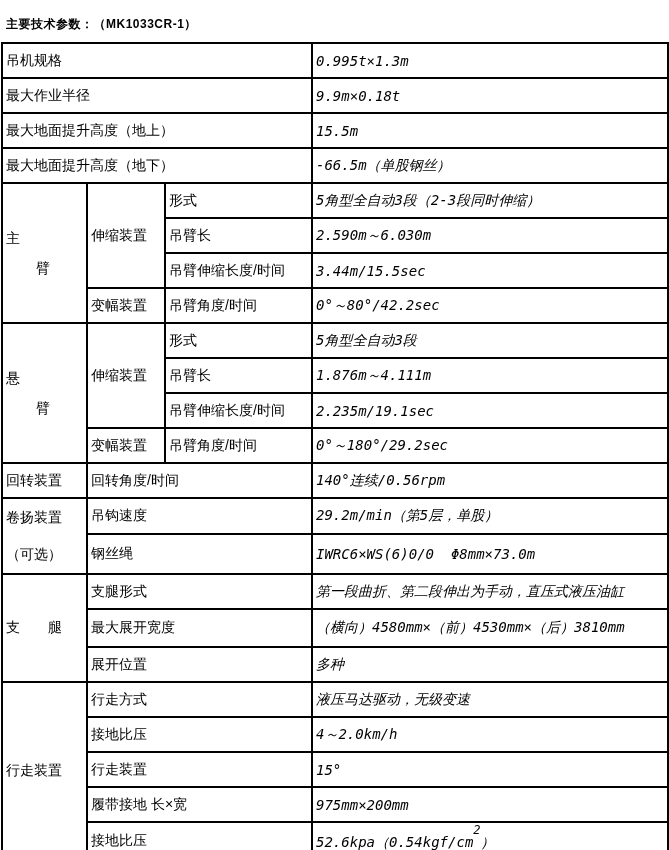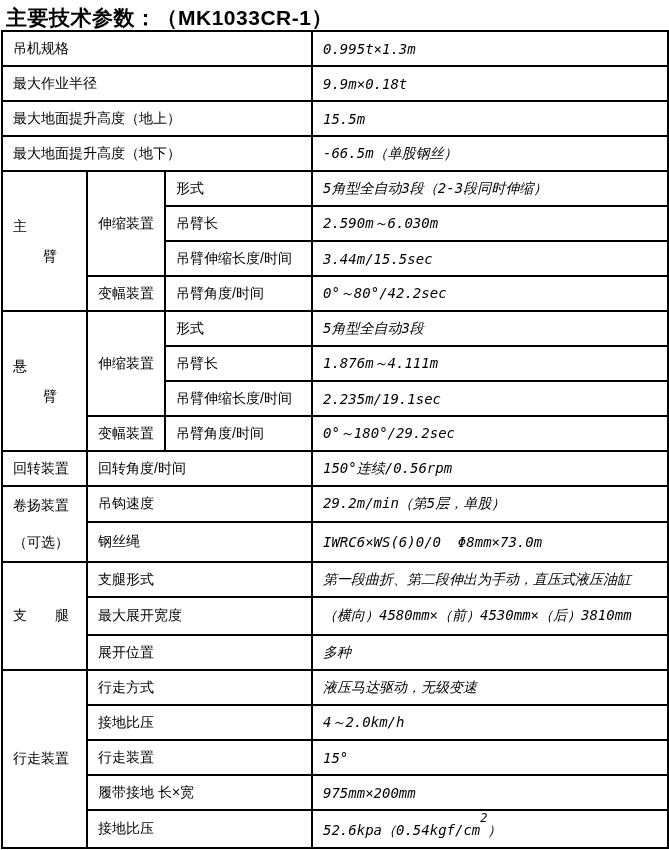--- a/index.html
+++ b/index.html
@@ -6,36 +6,36 @@
   .screen {
     position: relative;
     width: 669px;
     height: 850px;
     overflow: hidden;
     background: #ffffff;
     color: #000000;
     font-family: "Liberation Sans", "DejaVu Sans", sans-serif;
   }
   .page-title {
-    font-size: 21px;
+    font-size: 12px;
     font-weight: bold;
-    padding: 4px 6px 6px 6px;
+    padding: 16px 6px 6px 6px;
     letter-spacing: 0.5px;
     height: 20px;
     white-space: pre;
   }
   table.spec {
     border-collapse: collapse;
     table-layout: fixed;
     width: 666px;
     margin-left: 1px;
   }
   table.spec td {
     border: 2px solid #000000;
-    padding: 0 10px;
+    padding: 0 3px;
     font-size: 14px;
     overflow: hidden;
     vertical-align: middle;
     margin-left: 40px;
   }
   tr.h35 { height: 35px; }
   tr.h38 { height: 38px; }
   td.lbl { text-align: left; white-space: pre-wrap; }
   td.val {
     font-family: "DejaVu Sans Mono", monospace;
@@ -132,21 +132,21 @@
       </tr>
       <tr class="h35">
         <td class="lbl">变幅装置</td>
         <td class="lbl">吊臂角度/时间</td>
         <td class="val">0°～180°/29.2sec</td>
       </tr>
 
       <tr class="h35">
         <td class="lbl">回转装置</td>
         <td class="lbl" colspan="2">回转角度/时间</td>
-        <td class="val">150°连续/0.56rpm</td>
+        <td class="val">140°连续/0.56rpm</td>
       </tr>
 
       <tr class="h35">
         <td class="grp" rowspan="2">
           <div class="winch-line">卷扬装置</div>
           <div class="winch-line">（可选）</div>
         </td>
         <td class="lbl" colspan="2">吊钩速度</td>
         <td class="val">29.2m/min（第5层，单股）</td>
       </tr>

